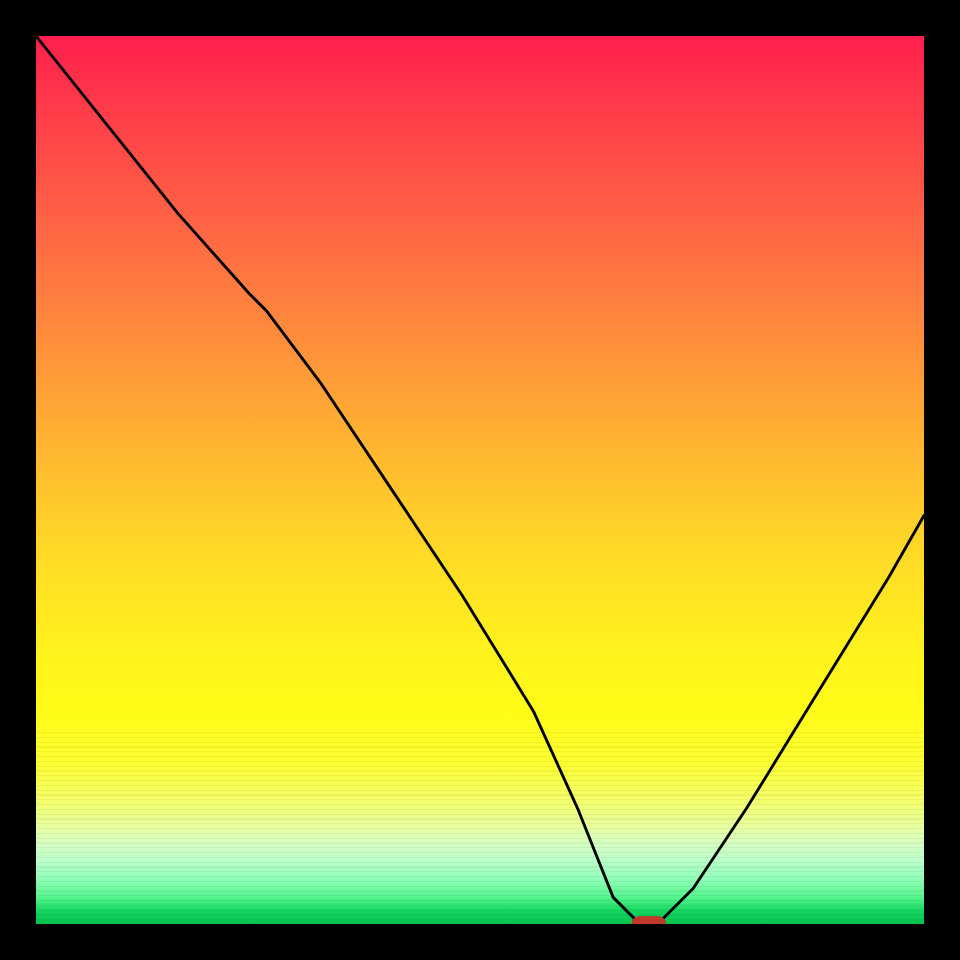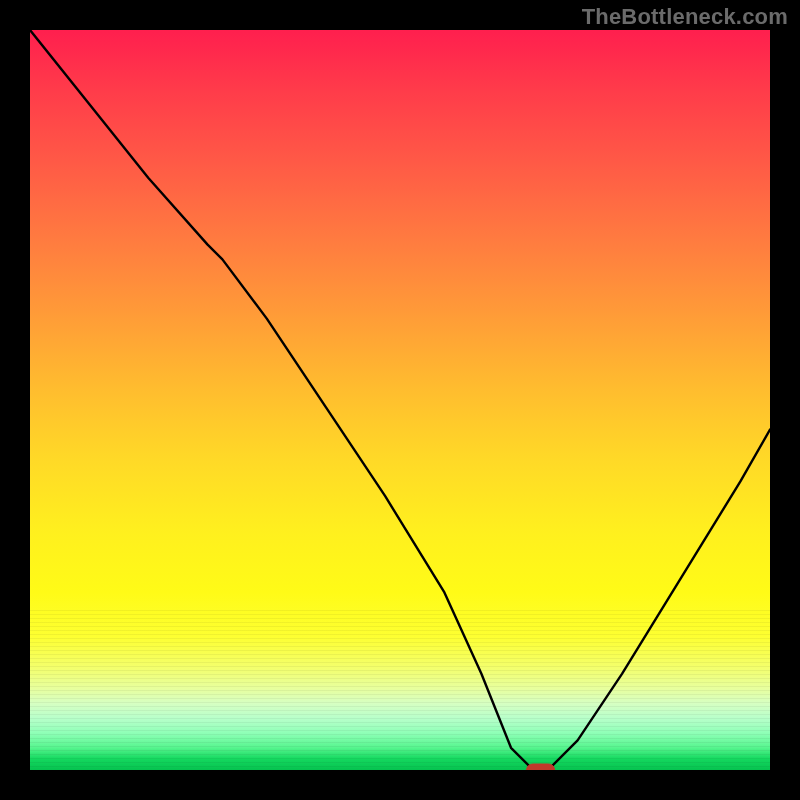--- a/index.html
+++ b/index.html
@@ -94,21 +94,20 @@
   .curve .marker {
     fill: #c0392b;
     stroke: #c0392b;
   }
 </style>
 </head>
 <body>
 
 <div class="frame">
 
-  <div class="watermark">TheBottleneck.com</div>
 
   <div class="plot-area">
     <div class="grad"></div>
     <div class="banding"></div>
 
     <svg class="curve" viewBox="0 0 740 740" preserveAspectRatio="none">
       <path d="M0.0 0.0 L59.2 74.0 L118.4 148.0 L177.6 214.6 L192.4 229.4 L236.8 288.6 L296.0 377.4 L355.2 466.2 L414.4 562.4 L451.4 643.8 L466.2 680.8 L481.0 717.8 L503.2 740.0 L518.0 740.0 L547.6 710.4 L592.0 643.8 L651.2 547.6 L710.4 451.4 L740.0 399.6"></path>
       <rect class="marker" x="496.6" y="734.0" width="28" height="12" rx="6" ry="6" fill="#c0392b" stroke="#c0392b"></rect>
     </svg>
   </div>

